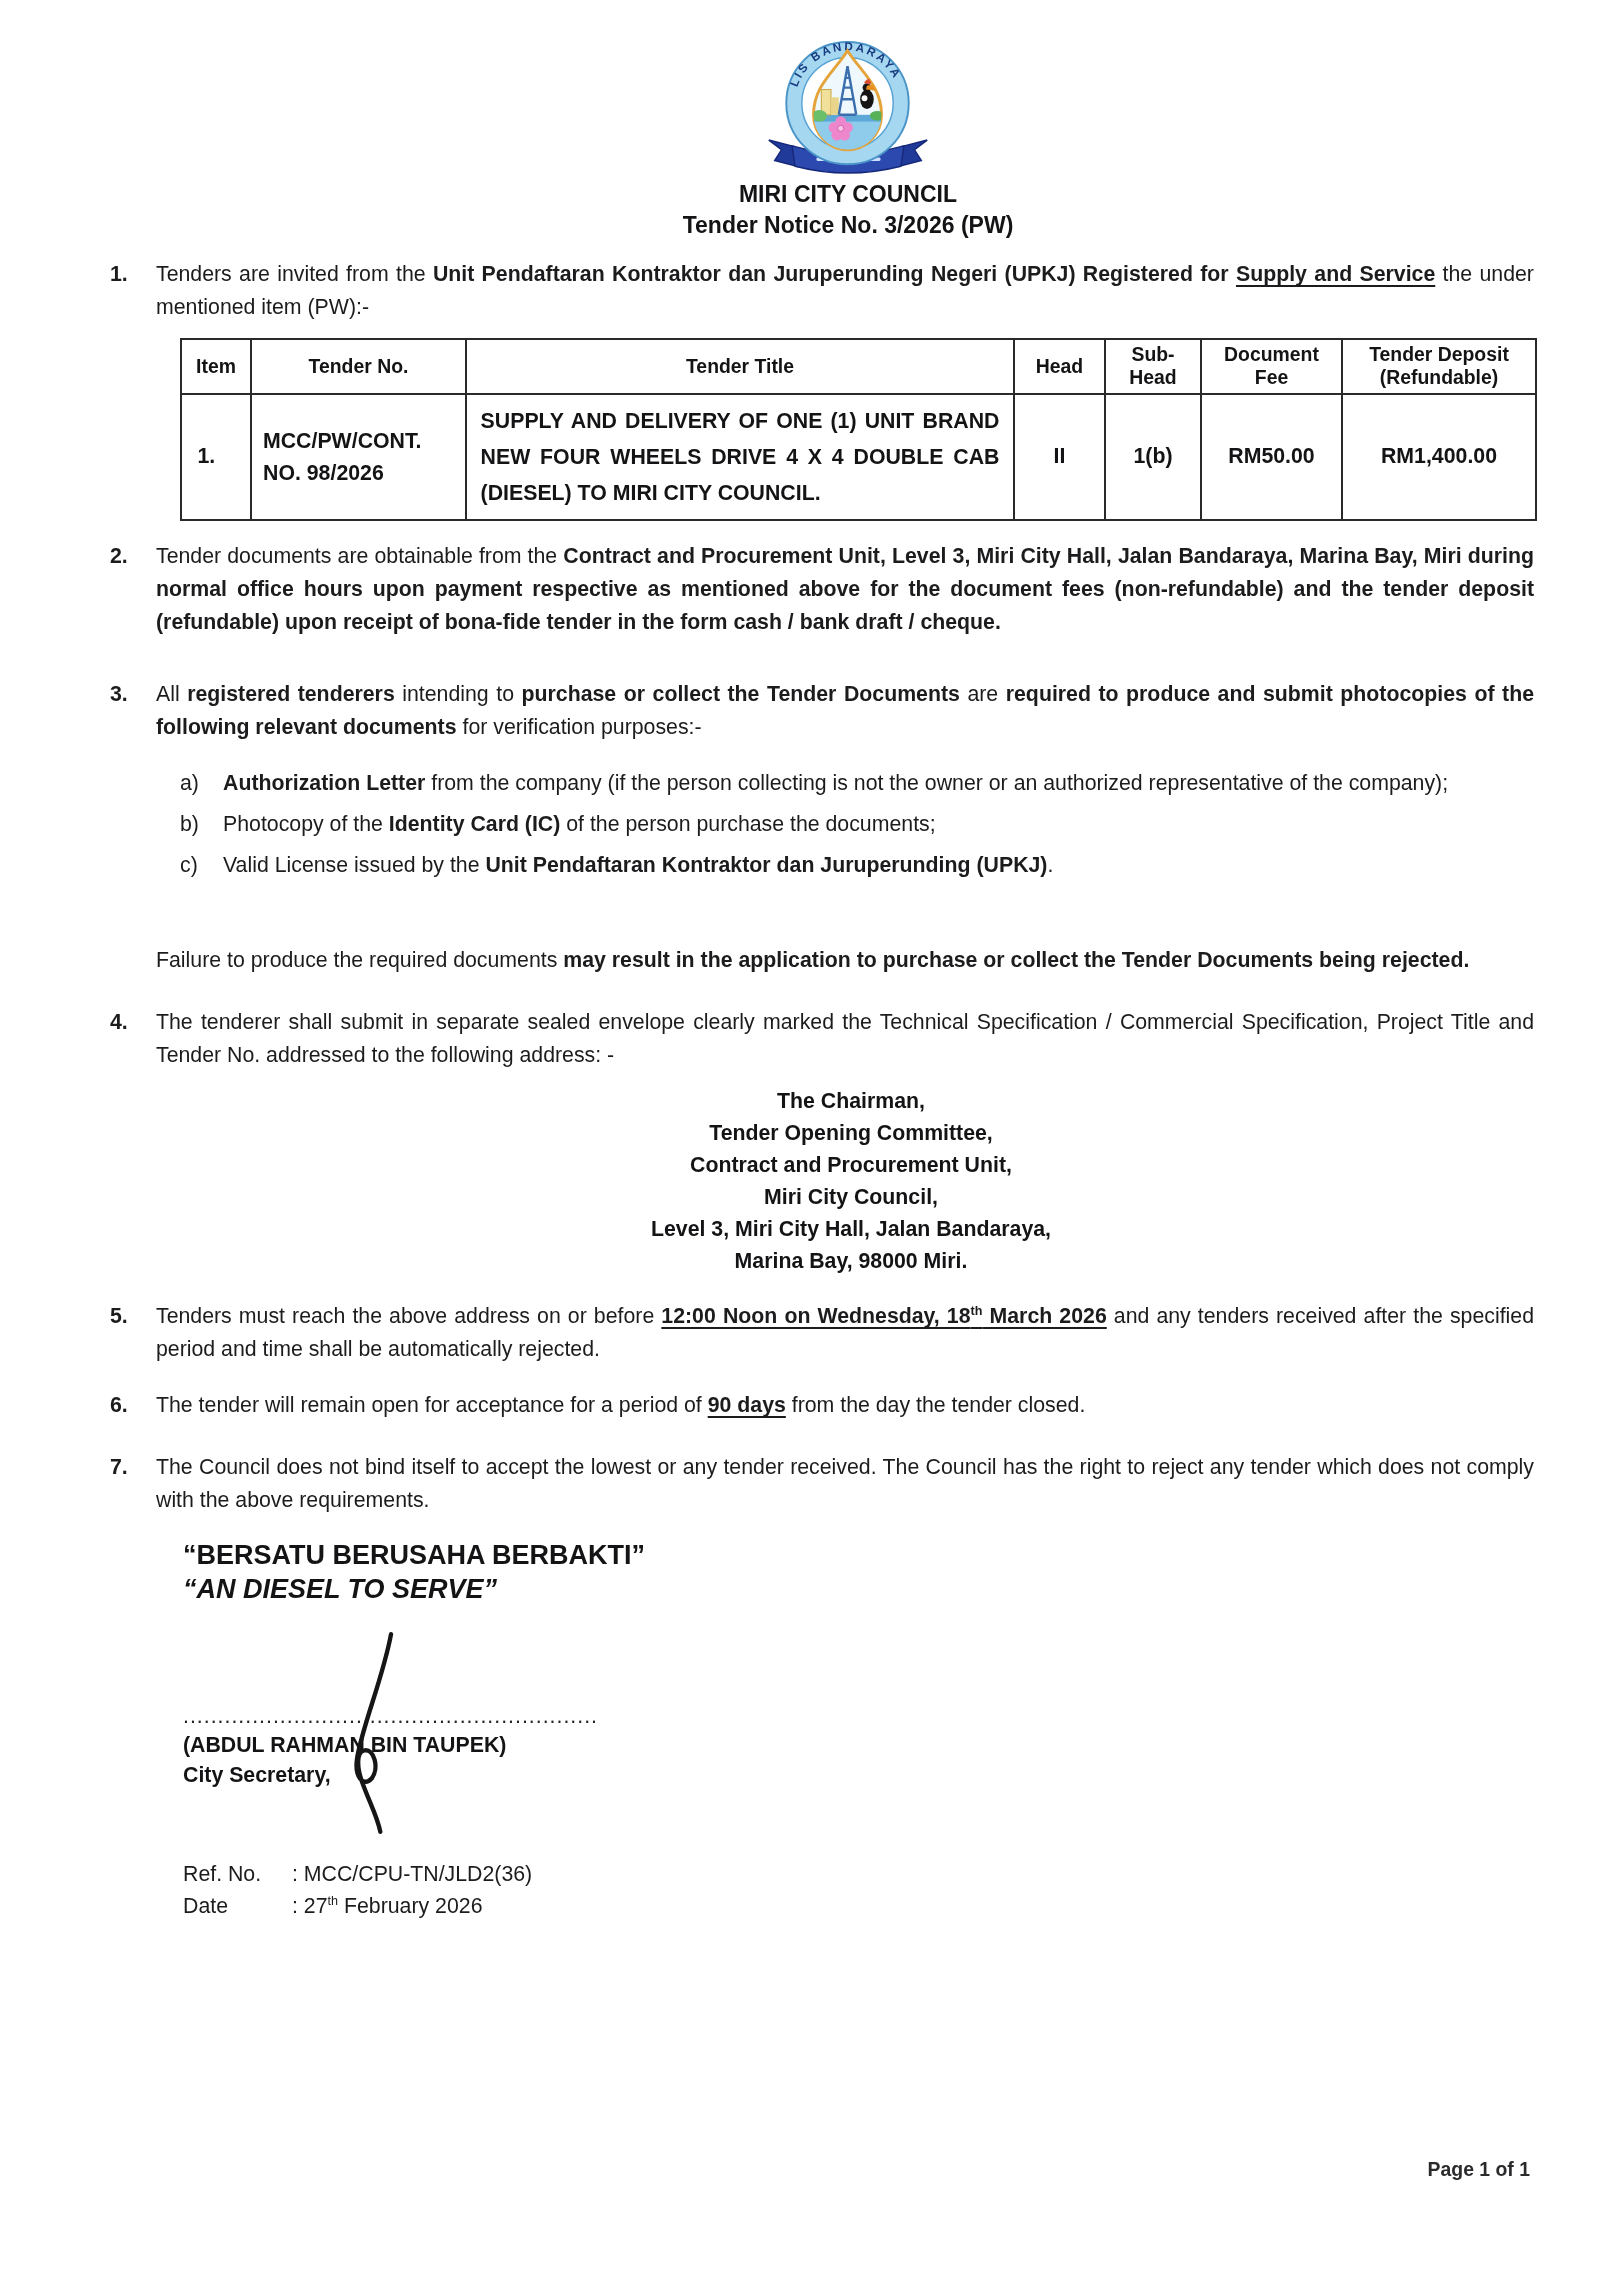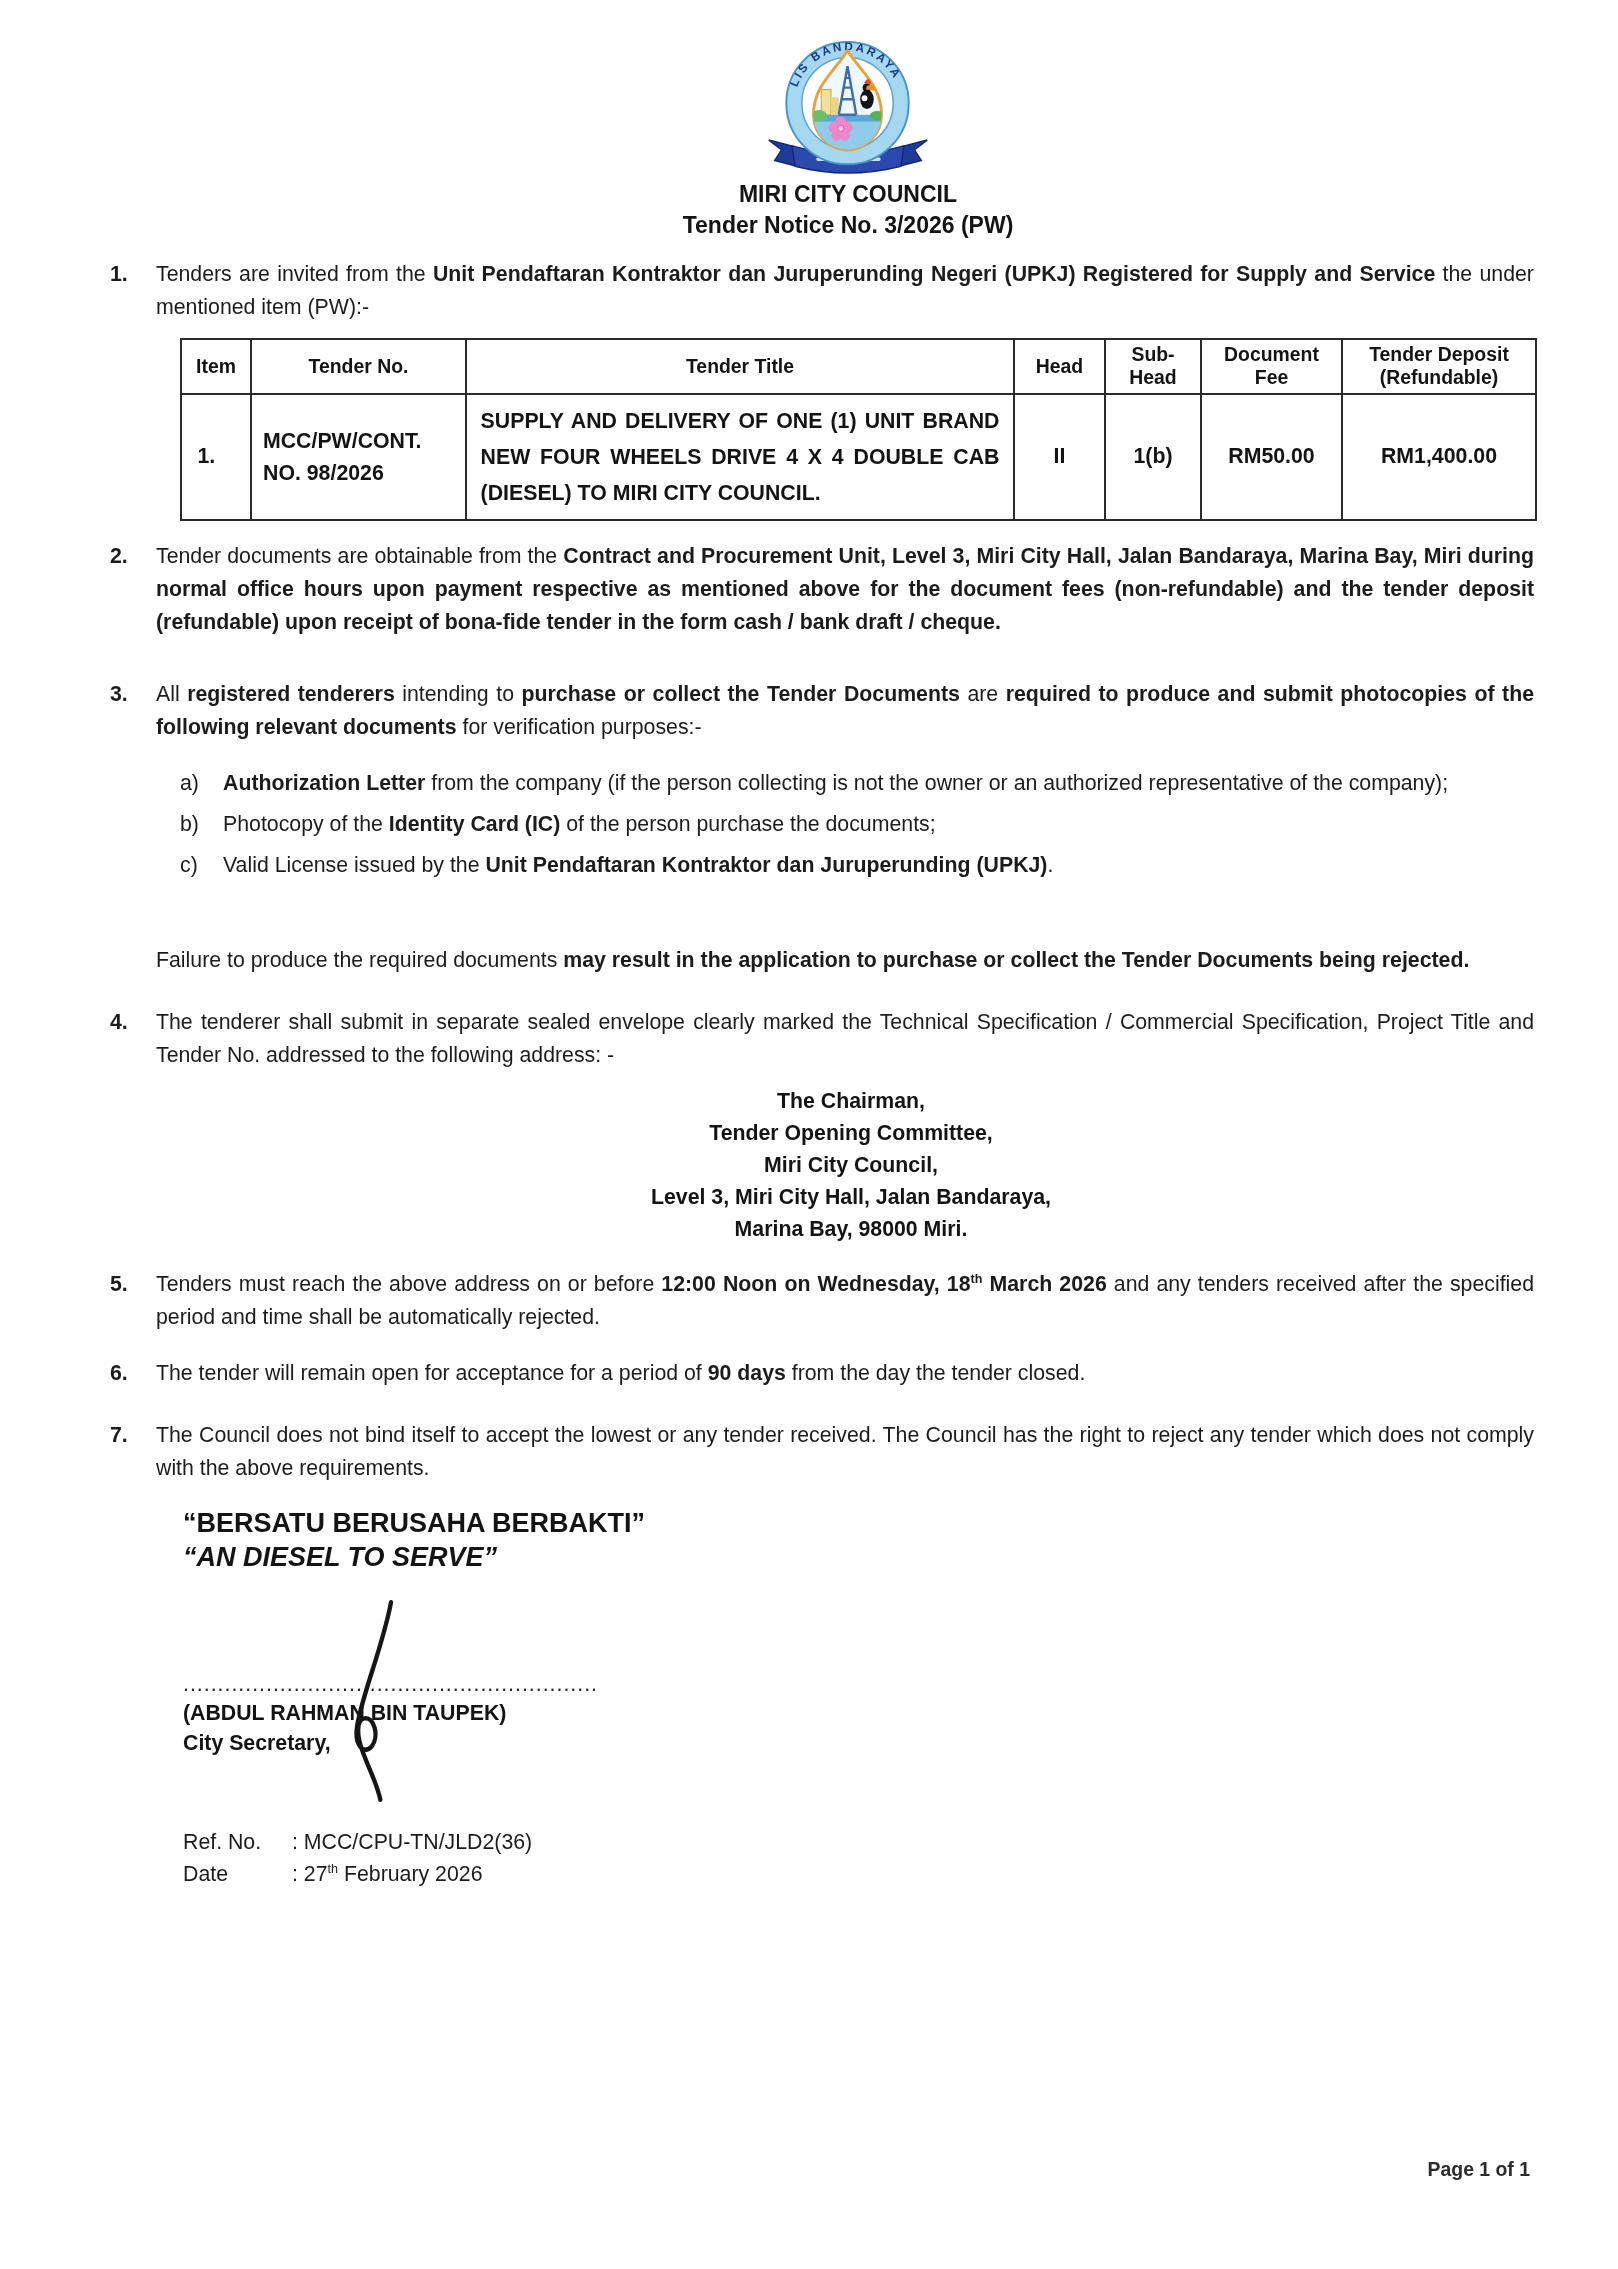--- a/index.html
+++ b/index.html
@@ -13,21 +13,21 @@
   
   .doc-header{text-align:center; transform:translateX(26px);}
   .doc-header svg{display:block; margin:0 auto 1.9px auto;}
   .org-name{font-size:23px; font-weight:700; line-height:31px; color:#141416;}
   .notice-no{font-size:23px; font-weight:700; line-height:31px; color:#141416; margin-bottom:17.5px;}
   
   .sec{display:flex; font-size:21.3px; line-height:33px; text-align:justify;}
   .sec > .num{flex:0 0 46px; font-weight:700;}
   .sec > .txt{flex:1;}
   .b{font-weight:700;}
-  .bu{font-weight:700; text-decoration-thickness:1.9px; text-underline-offset:3.9px;}
+  .bu{font-weight:700; text-decoration:underline; text-decoration-thickness:1.9px; text-underline-offset:3.9px;}
   sup.sp{font-size:12.6px; vertical-align:super; line-height:0;}
   .s1{margin-bottom:13.6px;}
   .s2{margin-bottom:39px;}
   .s3{margin-bottom:23px;}
   .s4{margin-bottom:13.6px;}
   .s5{margin-bottom:23px;}
   .s6{margin-bottom:29px;}
   .s7{margin-bottom:21.3px;}
   
   .tbl-wrap{margin:0 0 19.4px 70px;}
@@ -196,20 +196,21 @@
   <div class="failure"><span>Failure to produce the required documents </span><span class="b">may result in the application to purchase or collect the Tender Documents being rejected.</span></div>
 
   <div class="sec s4">
     <span class="num">4.</span>
     <div class="txt"><span>The tenderer shall submit in separate sealed envelope clearly marked the Technical Specification / Commercial Specification, Project Title and Tender No. addressed to the following address: -</span></div>
   </div>
 
   <div class="address">
     <div>The Chairman,</div>
     <div>Tender Opening Committee,</div>
+    <div>Contract and Procurement Unit,</div>
     <div>Miri City Council,</div>
     <div>Level 3, Miri City Hall, Jalan Bandaraya,</div>
     <div>Marina Bay, 98000 Miri.</div>
   </div>
 
   <div class="sec s5">
     <span class="num">5.</span>
     <div class="txt"><span>Tenders must reach the above address on or before </span><span class="bu"><span>12:00 Noon on Wednesday, 18</span><sup class="sp">th</sup><span> March 2026</span></span><span> and any tenders received after the specified period and time shall be automatically rejected.</span></div>
   </div>
 

